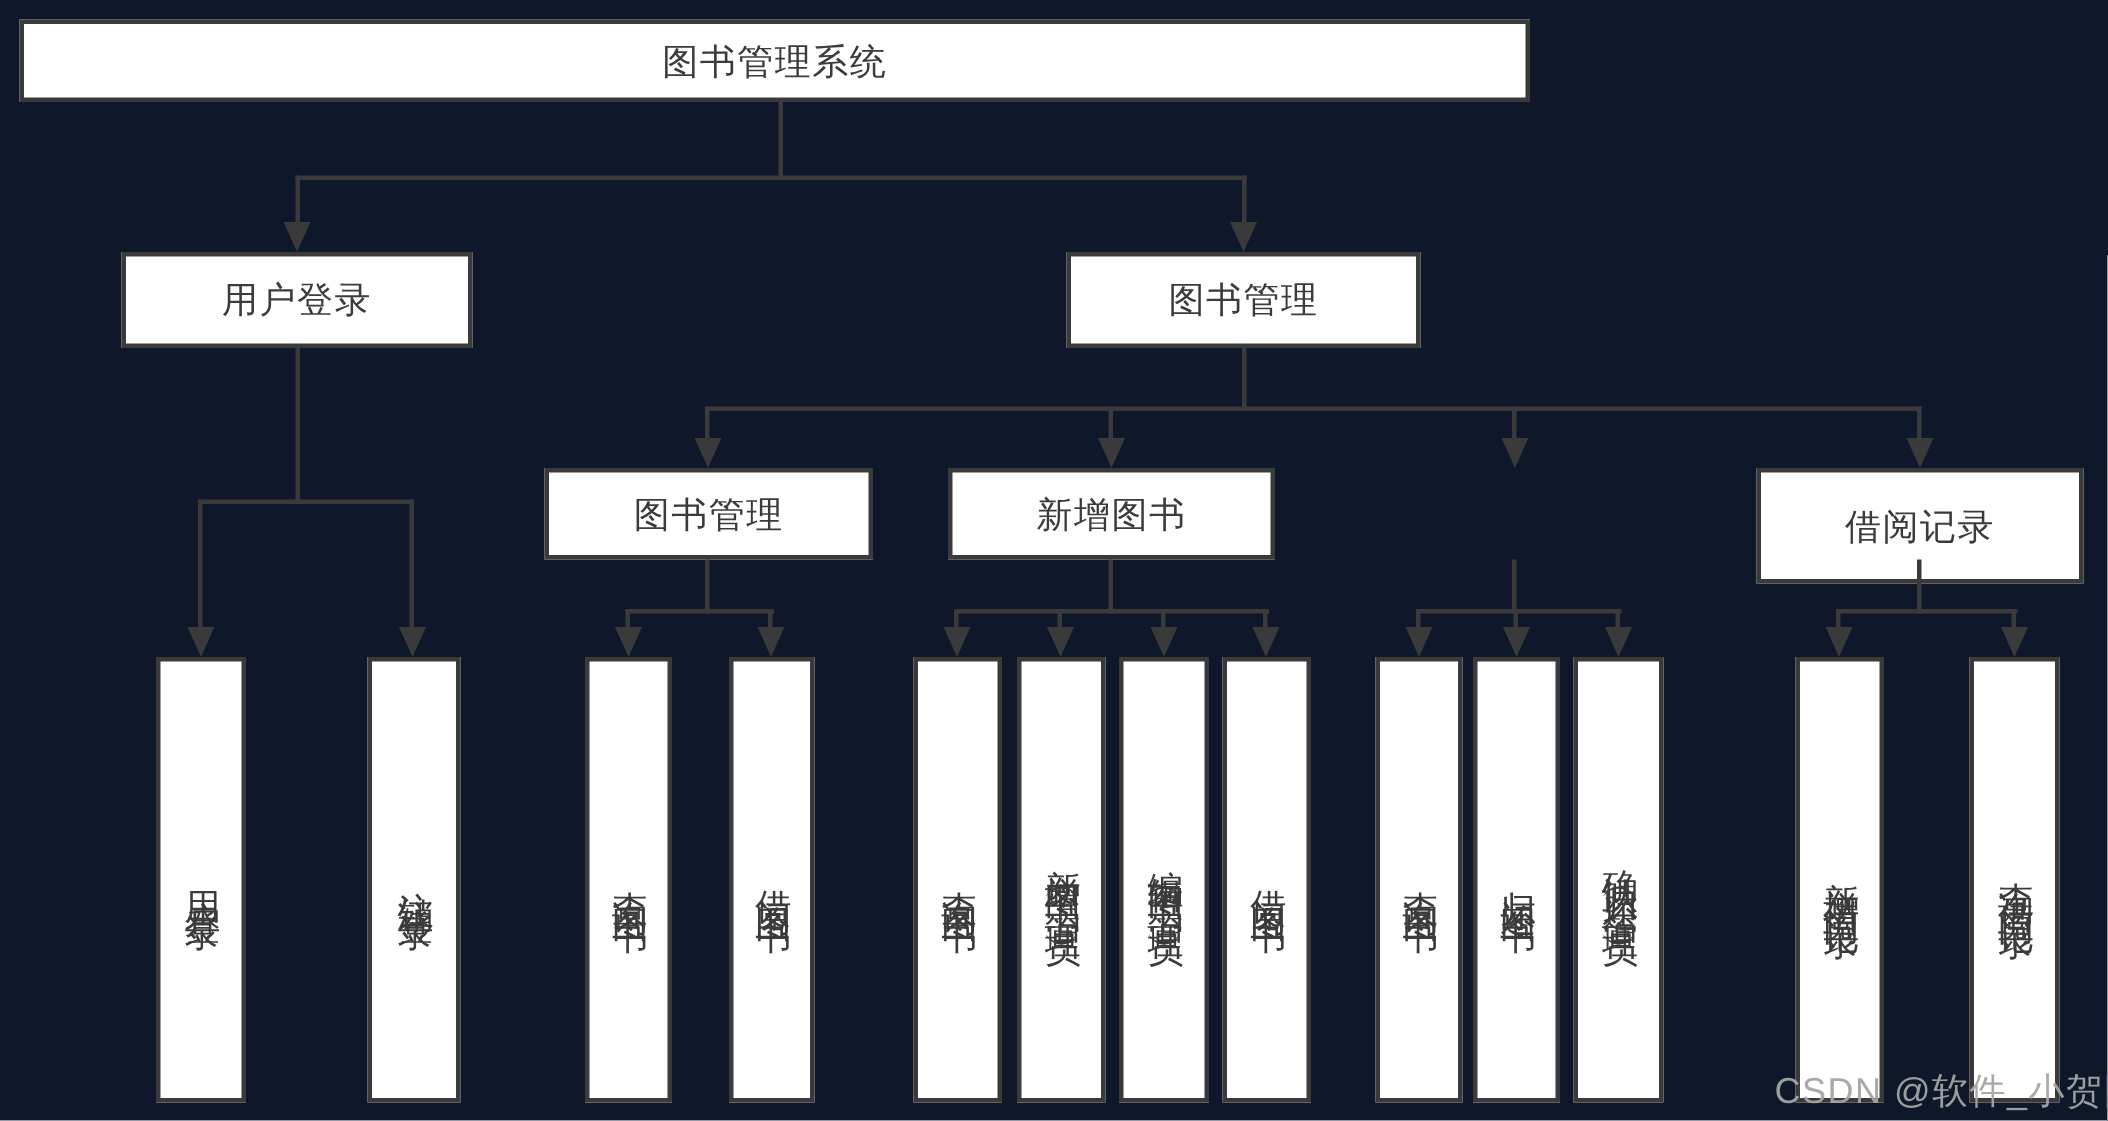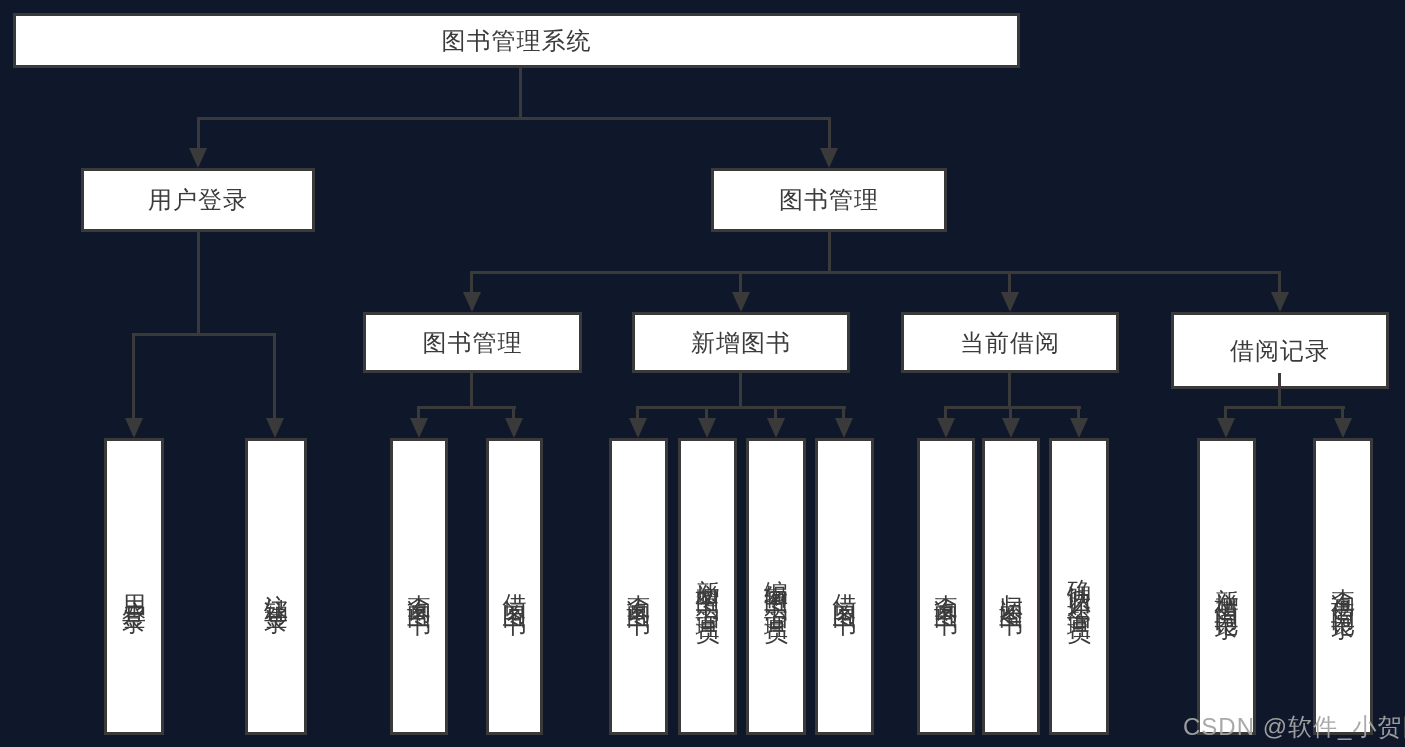--- a/index.html
+++ b/index.html
@@ -70,23 +70,20 @@
   </div>
 
   <div class="box" style="left:363px; top:312px; width:219px; height:61px;">
     <span class="h-label">图书管理</span>
   </div>
 
   <div class="box" style="left:632px; top:312px; width:218px; height:61px;">
     <span class="h-label">新增图书</span>
   </div>
 
-  <div class="box" style="left:901px; top:312px; width:218px; height:61px;">
-    <span class="h-label">当前借阅</span>
-  </div>
 
   <div class="box" style="left:1171px; top:312px; width:218px; height:77px;">
     <span class="h-label">借阅记录</span>
   </div>
 
   <div class="box leaf" style="left:104px; width:60px;">
     <span class="vtext">用户登录</span>
   </div>
   <div class="box leaf" style="left:245px; width:62px;">
     <span class="vtext">注销登录</span>

